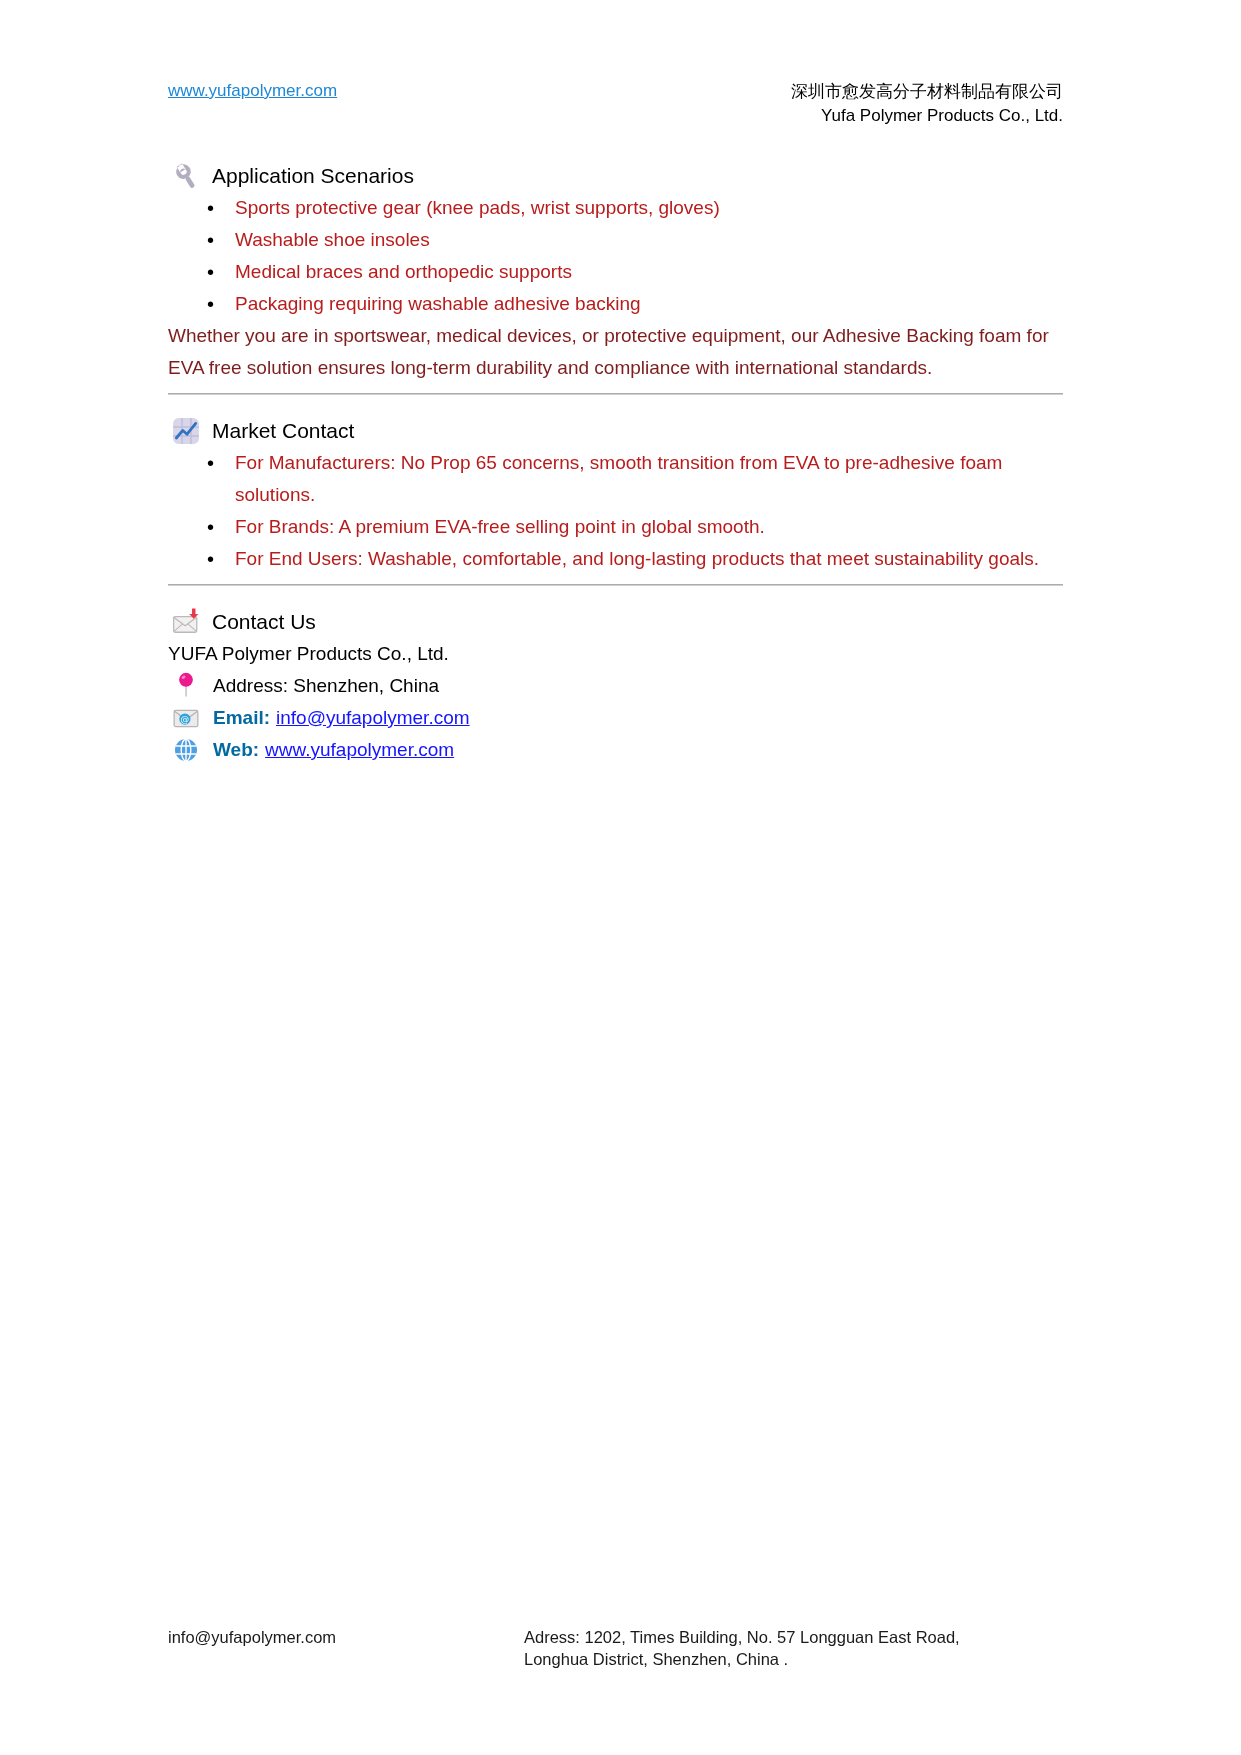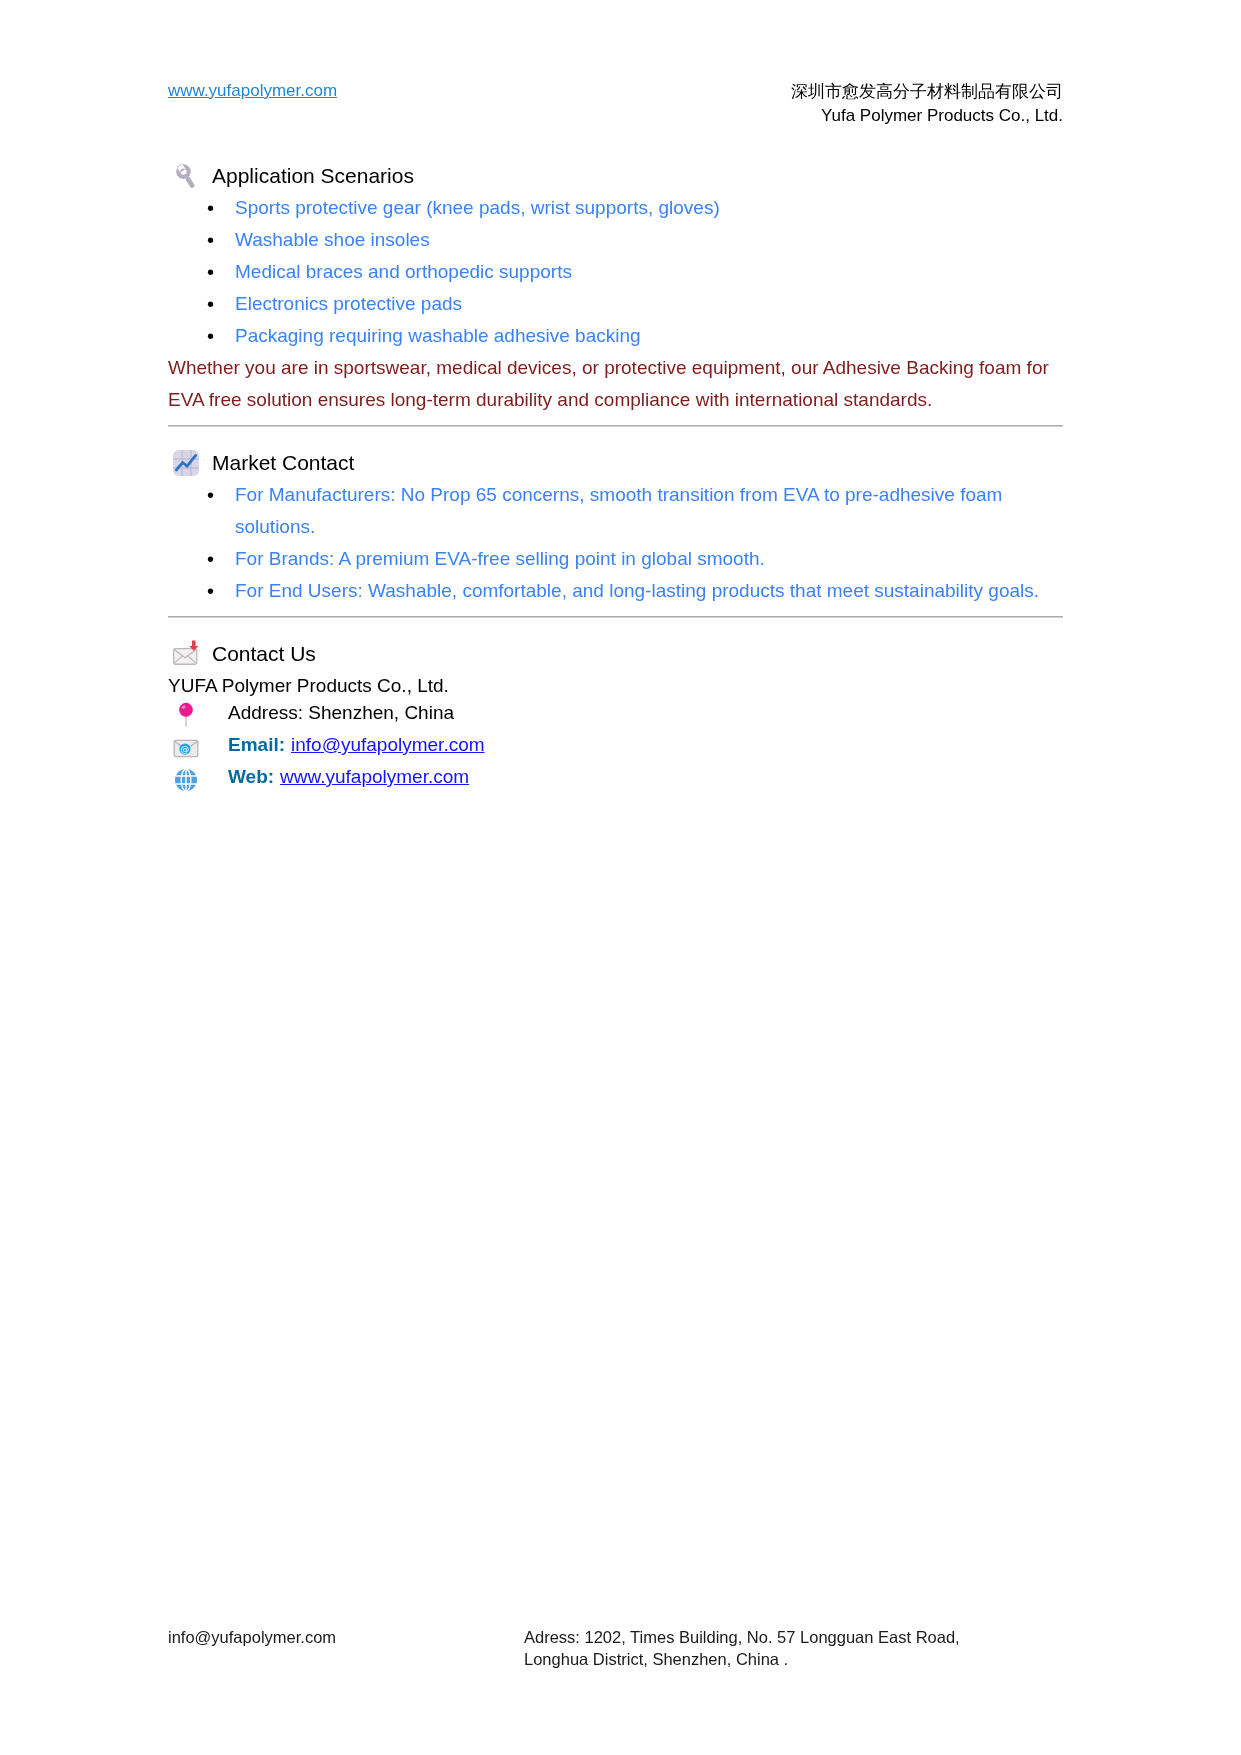--- a/index.html
+++ b/index.html
@@ -22,34 +22,34 @@
   .section-heading {
     display: flex; align-items: center; gap: 12px;
     padding-left: 4px; height: 32px;
     font-size: 21px; color: #000;
   }
   .section-heading.app { margin-top: 32px; }
   .icon { display: inline-flex; align-items: center; justify-content: center; width: 28px; height: 28px; flex: 0 0 auto; }
   ul.bullets { margin: 0; padding: 0; list-style: none; }
   ul.bullets li {
     position: relative; padding-left: 67px;
-    font-size: 19px; line-height: 32px; color: #3b82f6;
+    font-size: 19px; line-height: 32px; color: #b91c1c;
   }
   ul.bullets li::before {
     content: "\2022"; position: absolute; left: 39px; top: 0;
     font-size: 20px; line-height: 32px; color: #000;
   }
   .para { font-size: 19px; line-height: 32px; margin: 0; color: #7f1d1d; }
   .rule {
     border: none; height: 2px; margin: 9px 0 20px 0;
     background: linear-gradient(to bottom, #9a9a9a, #e2e2e2);
   }
   .contact-line { font-size: 19px; line-height: 32px; }
   .contact-row {
-    display: flex; align-items: flex-start; gap: 28px;
+    display: flex; align-items: center; gap: 13px;
     padding-left: 4px; height: 32px; font-size: 19px;
   }
   .body-link { color: #1414FF; text-decoration: underline; cursor: pointer; }
   .label { color: #0369a1; margin-right: 6px; font-weight: bold; }
   .spacer { flex: 1 1 auto; }
   .footer {
     position: relative; margin: 0 178px 84px 168px; height: 46px;
     font-size: 16.5px; line-height: 22px; color: #1a1a1a;
   }
   .footer-email { position: absolute; left: 0; top: 1px; }
@@ -79,21 +79,20 @@
         </g>
       </svg>
     </span>
     <span>Application Scenarios</span>
   </div>
 
   <ul class="bullets">
     <li>Sports protective gear (knee pads, wrist supports, gloves)</li>
     <li>Washable shoe insoles</li>
     <li>Medical braces and orthopedic supports</li>
-    <li>Electronics protective pads</li>
     <li>Packaging requiring washable adhesive backing</li>
   </ul>
 
   <p class="para">Whether you are in sportswear, medical devices, or protective equipment, our Adhesive Backing foam for EVA free solution ensures long-term durability and compliance with international standards.</p>
 
   <hr class="rule">
 
   <div class="section-heading">
     <span class="icon">
       <svg width="28" height="28" viewBox="0 0 26 26">

